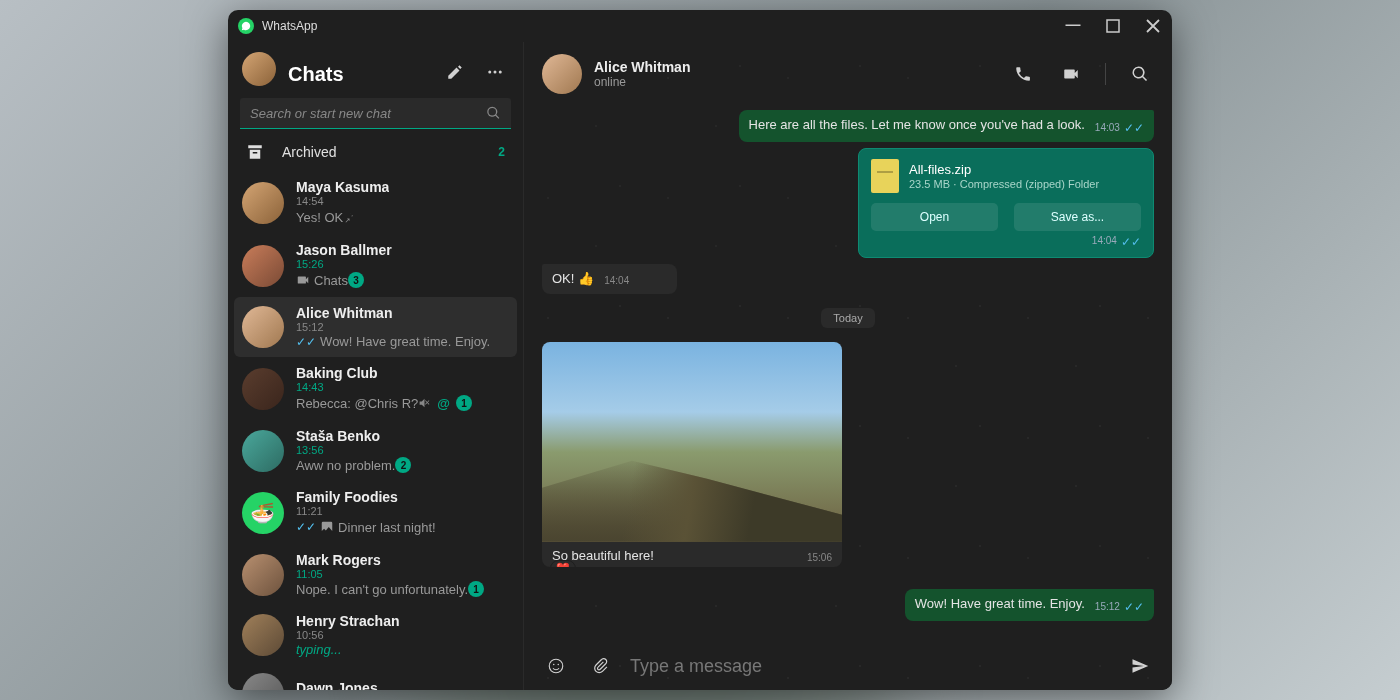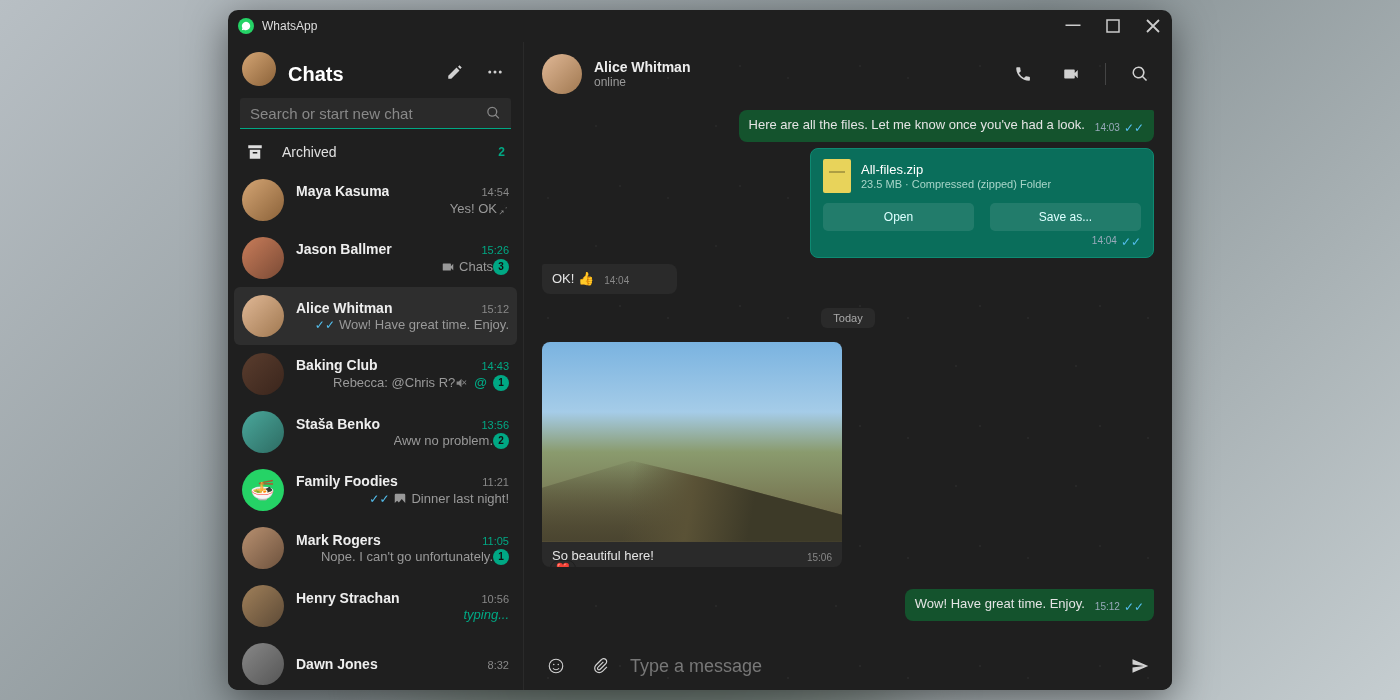--- a/index.html
+++ b/index.html
@@ -12,36 +12,36 @@
 .winbtns { margin-left:auto; display:flex; gap:22px; color:#ccc; font-size:11px; }
 .winbtns span { cursor:pointer; display:inline-flex; }
 .body { flex:1; display:flex; min-height:0; }
 .sidebar { width:296px; background:#1f1f1f; display:flex; flex-direction:column; border-right:1px solid #2a2a2a; }
 .sb-head { display:flex; align-items:flex-end; padding:10px 14px 4px; gap:12px; }
 .avatar { width:38px; height:38px; border-radius:50%; background:linear-gradient(135deg,#6b8da8,#45627a); flex:none; background-size:cover; background-position:center; }
 .sb-head .avatar { width:34px; height:34px; }
 .sb-title { color:#fff; font-size:20px; font-weight:600; flex:1; }
 .icon-btn { color:#d1d1d1; cursor:pointer; display:inline-flex; align-items:center; justify-content:center; width:28px; height:28px; }
 .search { margin:8px 12px 4px; display:flex; align-items:center; background:#2a2a2a; border-bottom:1.5px solid #00a884; border-radius:3px 3px 0 0; padding:6px 10px; }
-.search input { flex:1; background:none; border:none; outline:none; color:#ddd; font-size:15px; }
+.search input { flex:1; background:none; border:none; outline:none; color:#ddd; font-size:13px;font-style:italic; }
 .search input::placeholder { color:#888; }
 .archived { display:flex; align-items:center; padding:10px 18px; color:#e0e0e0; font-size:14px; gap:18px; cursor:pointer;text-align:center; }
 .archived .count { margin-left:auto; color:#00a884; font-size:12px; font-weight:600; }
 .chatlist { flex:1; overflow-y:auto; }
 .chatlist::-webkit-scrollbar { width:4px; }
 .chatlist::-webkit-scrollbar-thumb { background:#444; }
 .chat-item { display:flex; align-items:center; padding:8px 14px; gap:12px; cursor:pointer; position:relative; }
 .chat-item.active { background:#2e2e2e; border-radius:6px; margin:0 6px; padding:8px 8px; }
 .chat-item .avatar { width:42px; height:42px; }
 .chat-meta { flex:1; min-width:0; }
-.chat-top { display:flex; justify-content:space-between; align-items:baseline; }
+.chat-top { display:flex; justify-content:space-between; align-items:baseline;flex-direction:column; }
 .chat-name { color:#eee; font-size:14px; font-weight:600; white-space:nowrap; overflow:hidden; text-overflow:ellipsis; }
 .chat-time { color:#888; font-size:11px; flex:none; }
 .chat-time.unread { color:#00a884;text-align:right; }
-.chat-bot { display:flex; justify-content:flex-end; align-items:center; margin-top:1px; }
+.chat-bot { display:flex; justify-content:flex-start; align-items:center; margin-top:1px; }
 .chat-prev { color:#999; font-size:13px; white-space:nowrap; overflow:hidden; text-overflow:ellipsis; display:flex; align-items:center; gap:4px; }
 .chat-prev .typing { color:#00a884; font-style:italic; }
 .chat-badges { display:flex; align-items:center; gap:6px; color:#888; }
 .badge-count { background:#00a884; color:#111; border-radius:50%; min-width:16px; height:16px; font-size:10px; font-weight:700; display:flex; align-items:center; justify-content:center; padding:0 4px; }
 .dbl-check { color:#53bdeb; font-size:12px; }
 .main { flex:1; display:flex; flex-direction:column; background:#1f1f1f; position:relative; }
 .main::before { content:""; position:absolute; inset:0; opacity:.04; background-image:radial-gradient(circle at 20% 30%,#fff 1px,transparent 1px),radial-gradient(circle at 60% 70%,#fff 1px,transparent 1px),radial-gradient(circle at 80% 20%,#fff 1px,transparent 1px); background-size:120px 120px; }
 .conv-head { display:flex; align-items:center; padding:12px 18px; gap:12px; position:relative; z-index:1; }
 .conv-head .avatar { width:40px; height:40px; }
 .conv-info { flex:1; }
@@ -49,21 +49,21 @@
 .conv-status { color:#999; font-size:12px; }
 .conv-actions { display:flex; align-items:center; gap:20px; color:#ccc; }
 .conv-actions .div { width:1px; height:22px; background:#444; }
 .messages { flex:1; overflow-y:auto; padding:4px 18px 10px; position:relative; z-index:1; display:flex; flex-direction:column; gap:6px; }
 .msg { max-width:72%; padding:6px 10px; border-radius:8px; font-size:13px; color:#e4e4e4; position:relative; line-height:1.35; }
 .msg.out { background:#14532d; align-self:flex-end; border-top-right-radius:2px; }
 .msg.in { background:#2a2a2a; align-self:flex-start; border-top-left-radius:2px; }
 .msg .txt { display:inline; }
 .msg .meta { display:inline-flex; align-items:center; gap:4px; font-size:10px; color:#9ab; margin-left:10px; float:right; margin-top:4px; }
 .msg.in .meta { color:#888; }
-.file-card { background:#0a6e5b; border:1px solid #0e8a72; border-radius:8px; padding:10px 12px 8px; align-self:flex-end; width:344px; }
+.file-card { background:#0a6e5b; border:1px solid #0e8a72; border-radius:8px; padding:10px 12px 8px; align-self:flex-end; width:296px; }
 .file-top { display:flex; gap:10px; align-items:center; }
 .file-icon { width:28px; height:34px; background:#e8d35a; border-radius:2px; position:relative; }
 .file-icon::after { content:""; position:absolute; left:6px; top:12px; width:16px; height:2px; background:rgba(0,0,0,.25); }
 .file-name { color:#fff; font-size:13px; font-weight:500; }
 .file-sub { color:#a8d5c9; font-size:11px; margin-top:1px; }
 .file-btns { display:flex; gap:16px; margin-top:10px; }
 .file-btns button { flex:1; background:rgba(255,255,255,.1); border:none; color:#dff; padding:7px 0; border-radius:5px; font-size:12px; cursor:pointer; }
 .file-card .meta { display:flex; justify-content:flex-end; gap:4px; font-size:10px; color:#9ab; margin-top:4px; }
 .date-sep { align-self:center; background:#2a2a2a; color:#aaa; font-size:11px; padding:4px 12px; border-radius:6px; margin:8px 0; }
 .img-msg { align-self:flex-start; background:#2a2a2a; border-radius:8px; overflow:hidden; width:300px; position:relative; }

